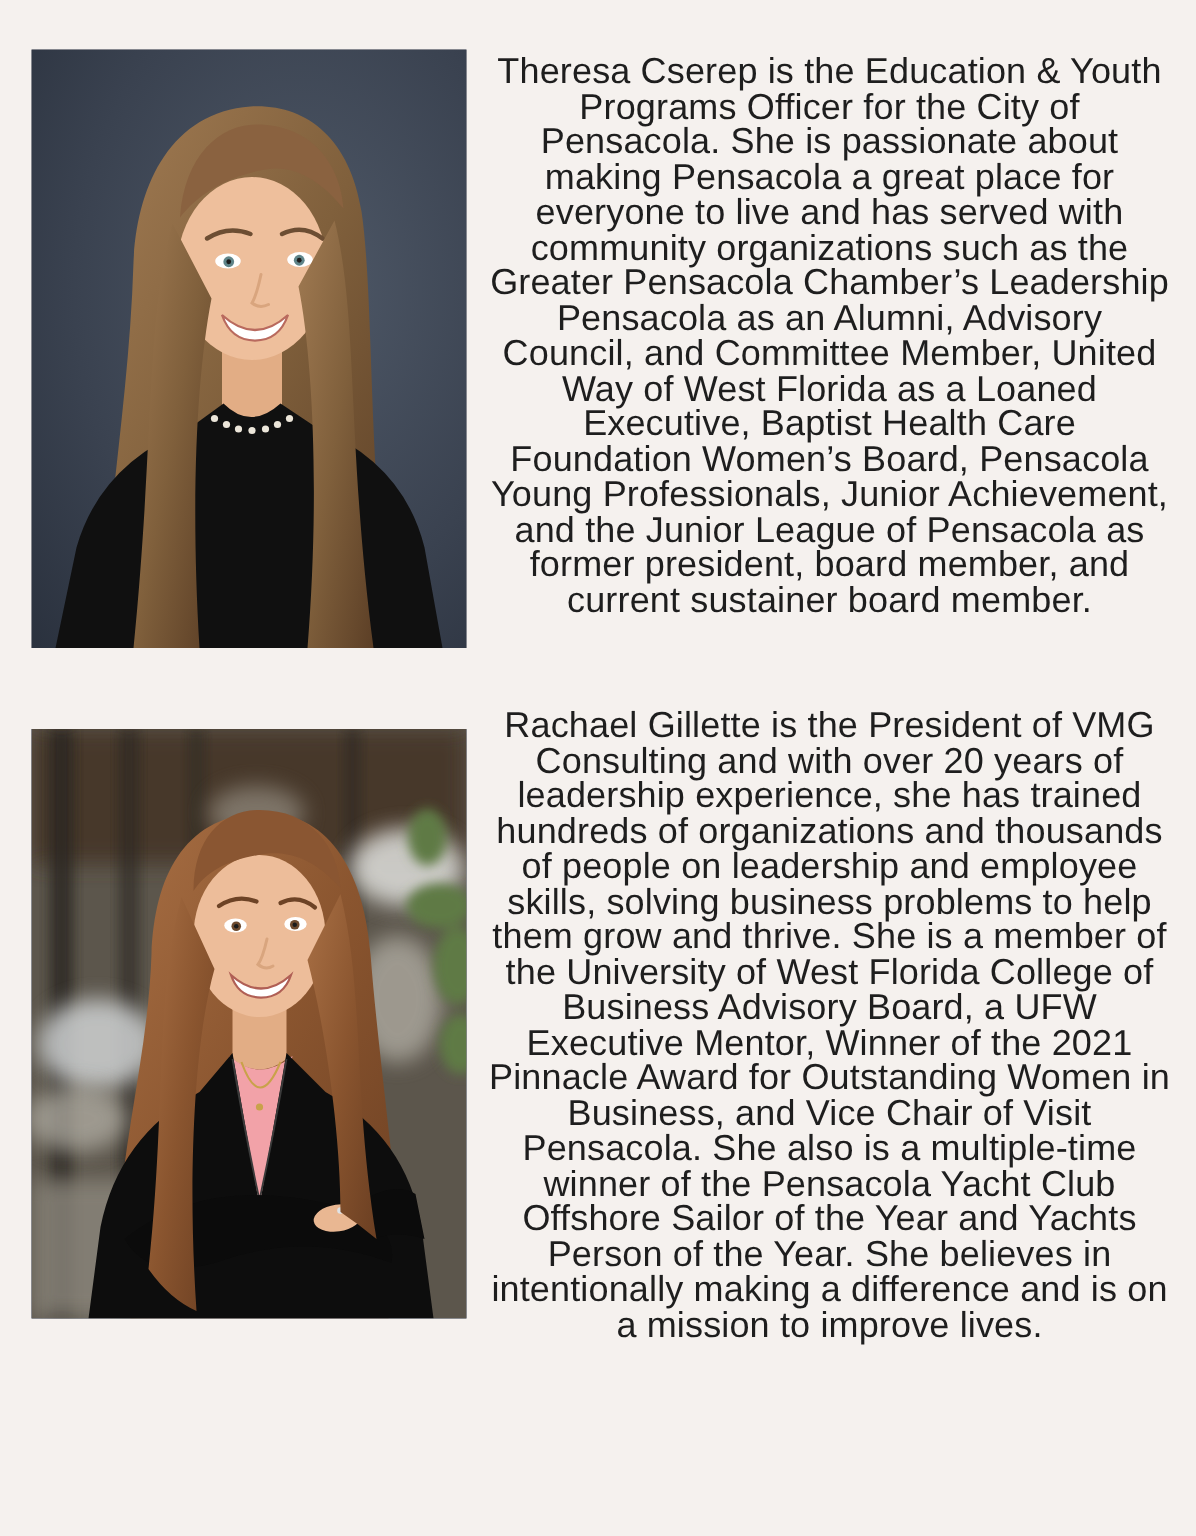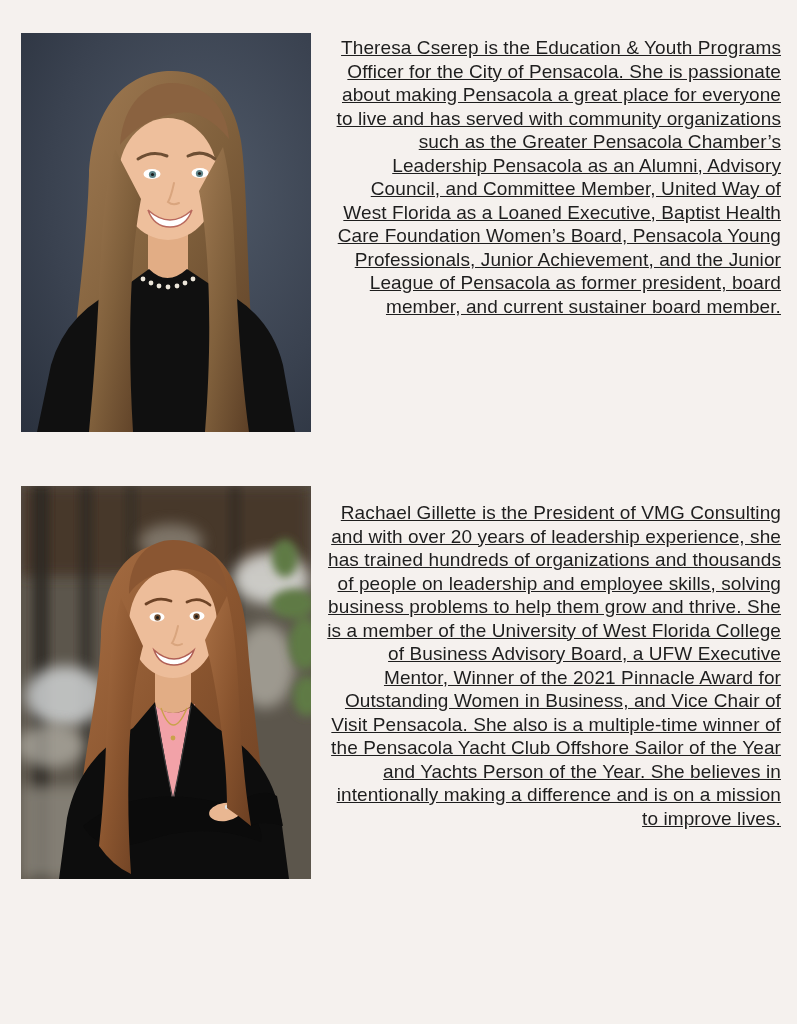--- a/index.html
+++ b/index.html
@@ -16,29 +16,28 @@
     overflow: hidden;
     background: #2e3542;
   }
   figure.photo svg { display: block; width: 100%; height: 100%; }
   .photo-1 { left: 21px; top: 33px; width: 290px; height: 399px; }
   .photo-2 { left: 21px; top: 486px; width: 290px; height: 393px; }
   p.bio-text {
     position: absolute;
     left: 325px;
     width: 456px;
-    font-size: 19px;
+    font-size: 24px;
     line-height: 23.5px;
     letter-spacing: 0.1px;
     color: #1e1e1e;
-    text-align: right;
-    text-decoration: underline;
+    text-align: center;
   }
   .text-1 { top: 36px; }
-  .text-2 { top: 501px; }
+  .text-2 { top: 472px; }
 </style>
 </head>
 <body>
 
 <div class="page">
 
   <figure class="photo photo-1">
     <svg viewBox="0 0 290 399" preserveAspectRatio="none">
       <defs>
         <radialGradient id="p1bg" cx="0.62" cy="0.40" r="0.95">

